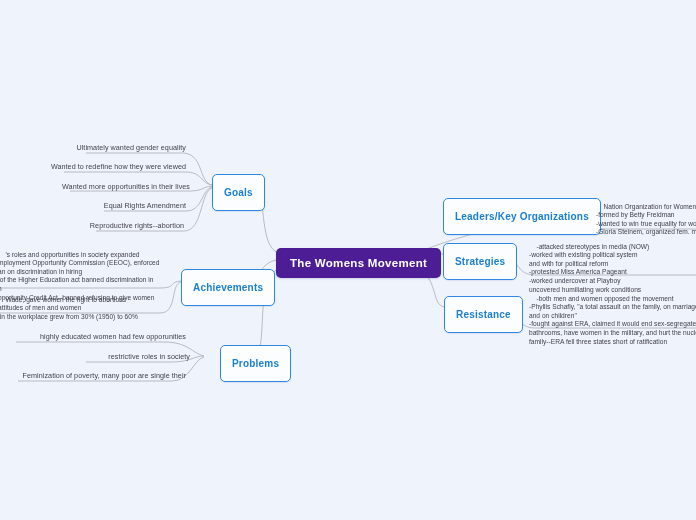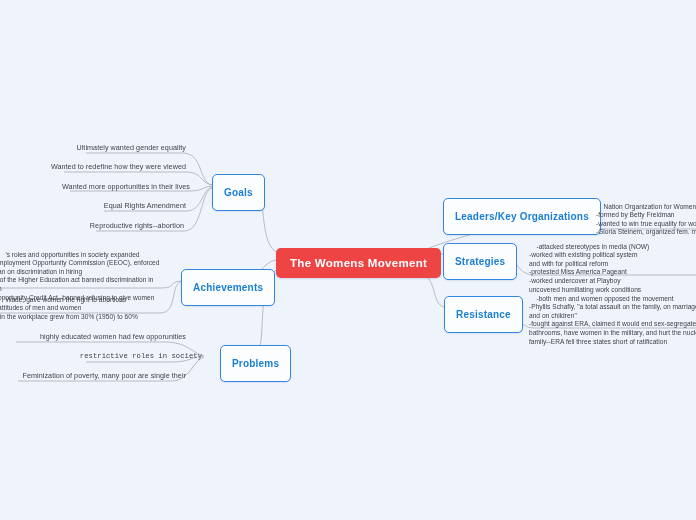--- a/index.html
+++ b/index.html
@@ -28,21 +28,21 @@
     height: 520px;
     pointer-events: none;
   }
   .node {
     position: absolute;
     box-sizing: border-box;
     white-space: nowrap;
   }
   
   .root {
-    background: #ef4444;
+    background: #4c1d95;
     color: #ffffff;
     font-weight: bold;
     font-size: 11.5px;
     letter-spacing: 0.3px;
     border-radius: 5px;
     padding: 9px 14px;
     text-align: center;
     box-shadow: 0 1px 2px rgba(40,80,140,0.18);
   }
   
@@ -160,21 +160,21 @@
 attitudes of men and women
  in the workplace grew from 30% (1950) to 60%</span>
   </div>
 
   <div class="node cat" style="left:220px; top:345px;">
     <span>Problems</span>
   </div>
   <div class="node leaf right" style="left:0px; top:331px; width:186px;">
     <span>highly educated women had few opporunities</span>
   </div>
-  <div class="node leaf right" style="left:16px; top:351px; width:186px;font-family:Liberation Mono, monospace;">
+  <div class="node leaf right" style="left:4px; top:351px; width:186px;">
     <span>restrictive roles in society</span>
   </div>
   <div class="node leaf right" style="left:0px; top:370px; width:186px;">
     <span>Feminization of poverty, many poor are single their</span>
   </div>
 
   <div class="node cat" style="left:443px; top:198px;">
     <span>Leaders/Key Organizations</span>
   </div>
   <div class="node detail" style="left:596px; top:194px;">

